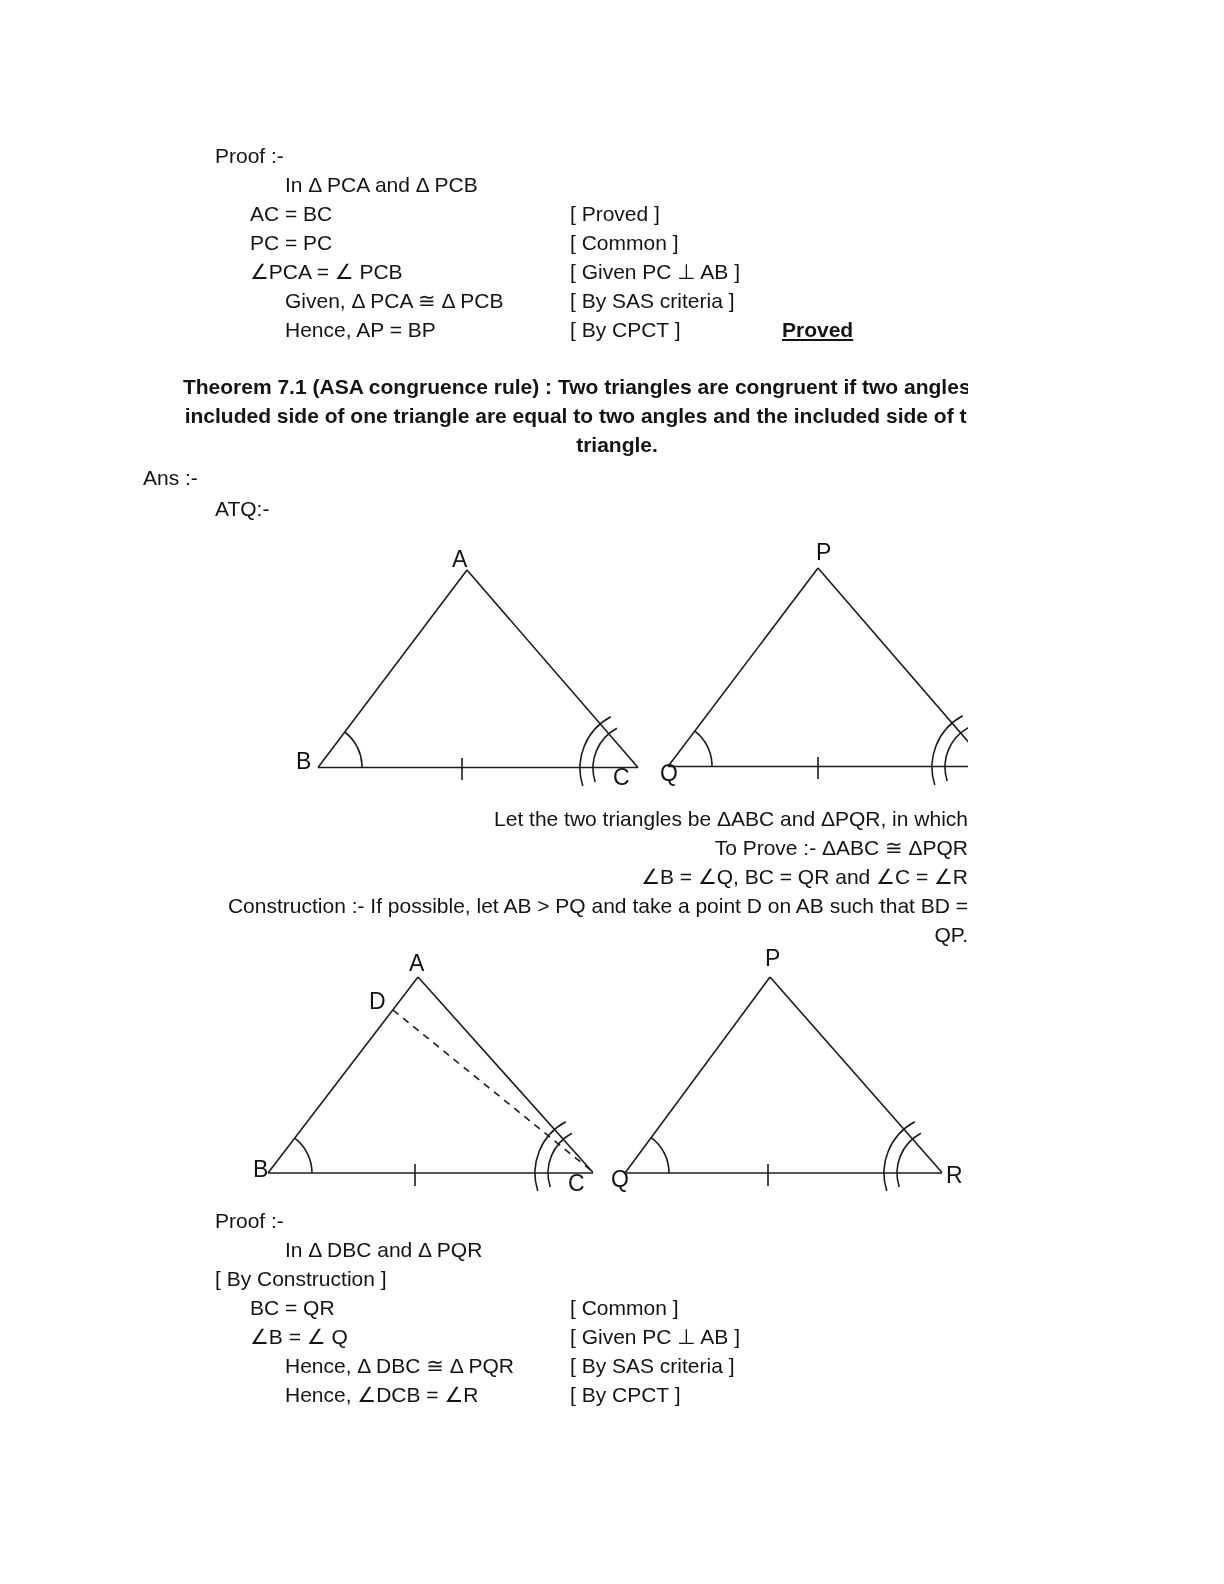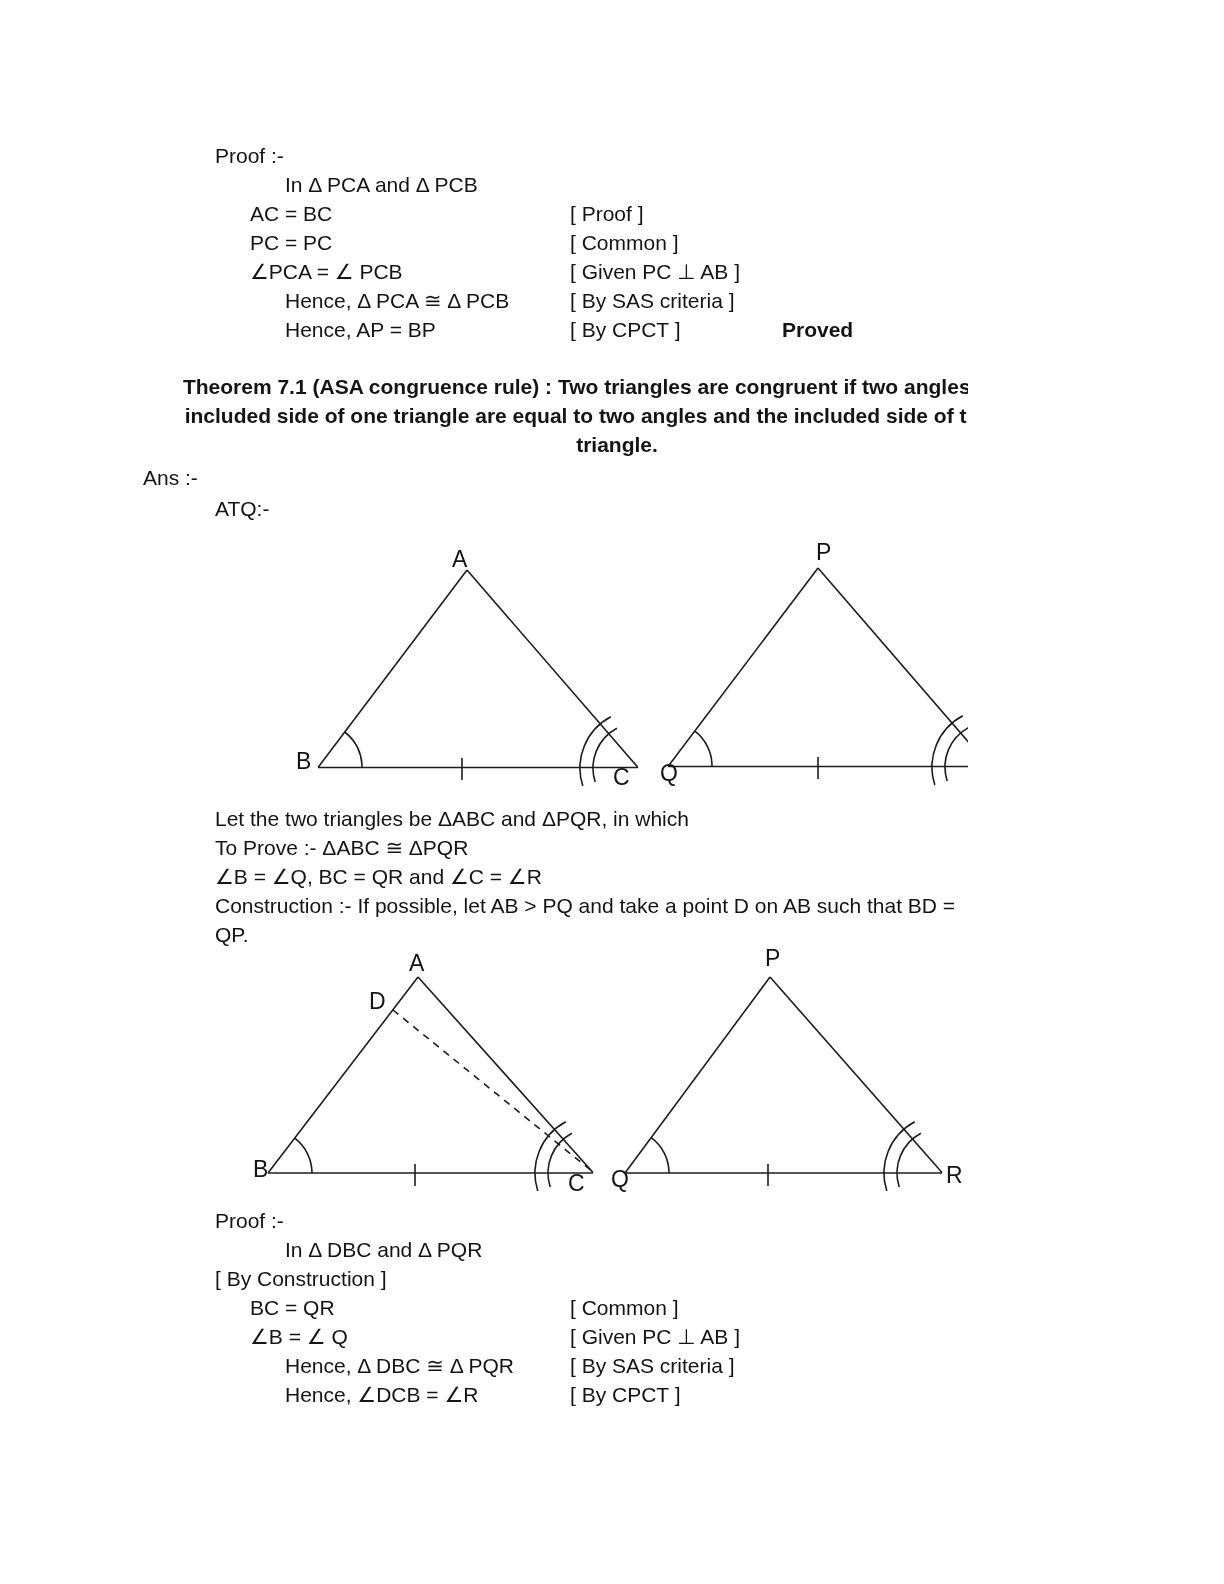--- a/index.html
+++ b/index.html
@@ -6,57 +6,57 @@
   .page{
     position:relative;
     width:968px;height:1584px;
     background:#ffffff;
     font-family:"Liberation Sans", sans-serif;
     color:#141414;
     font-size:21px;
     line-height:29px;
     overflow:hidden;
   }
-  .abs{position:absolute;}
+  .abs{position:absolute;text-align:right;}
   .proof-block{position:absolute;}
   .proof-intro{padding-left:70px;}
   .proof-row{display:grid;grid-template-columns:355px 212px auto;}
   .proof-row .stmt{display:block;}
   .proof-row .stmt.eq{text-align:left;padding-left:35px;}
   .proof-row .stmt.hence{padding-left:70px;}
-  .proved{font-weight:bold;}
+  .proved{font-weight:bold;text-decoration:underline;}
   .theorem{position:absolute;font-weight:bold;width:948px;text-align:center;}
   .vlabel{position:absolute;font-size:23px;line-height:23px;}
   svg{position:absolute;left:0;}
   .stroke{stroke:#1c1c1c;stroke-width:1.6;fill:none;}
   .dashed{stroke-dasharray:7 6;}
 </style>
 </head>
 <body>
 
 <div class="page">
 
   <div class="proof-block" style="left:215px;top:141px;">
     <div>Proof :-</div>
     <div class="proof-intro">In Δ PCA and Δ PCB</div>
 
     <div class="proof-row">
       <span class="stmt eq">AC = BC</span>
-      <span class="reason">[ Proof ]</span>
+      <span class="reason">[ Proved ]</span>
     </div>
     <div class="proof-row">
       <span class="stmt eq">PC = PC</span>
       <span class="reason">[ Common ]</span>
     </div>
     <div class="proof-row">
       <span class="stmt eq">∠PCA = ∠ PCB</span>
       <span class="reason">[ Given PC ⊥ AB ]</span>
     </div>
     <div class="proof-row">
-      <span class="stmt hence">Hence, Δ PCA ≅ Δ PCB</span>
+      <span class="stmt hence">Given, Δ PCA ≅ Δ PCB</span>
       <span class="reason">[ By SAS criteria ]</span>
     </div>
     <div class="proof-row">
       <span class="stmt hence">Hence, AP = BP</span>
       <span class="reason">[ By CPCT ]</span>
       <span class="proved">Proved</span>
     </div>
   </div>
 
   <div class="theorem" style="left:143px;top:372px;">Theorem 7.1 (ASA congruence rule) : Two triangles are congruent if two angles and the included side of one triangle are equal to two angles and the included side of the other triangle.</div>

